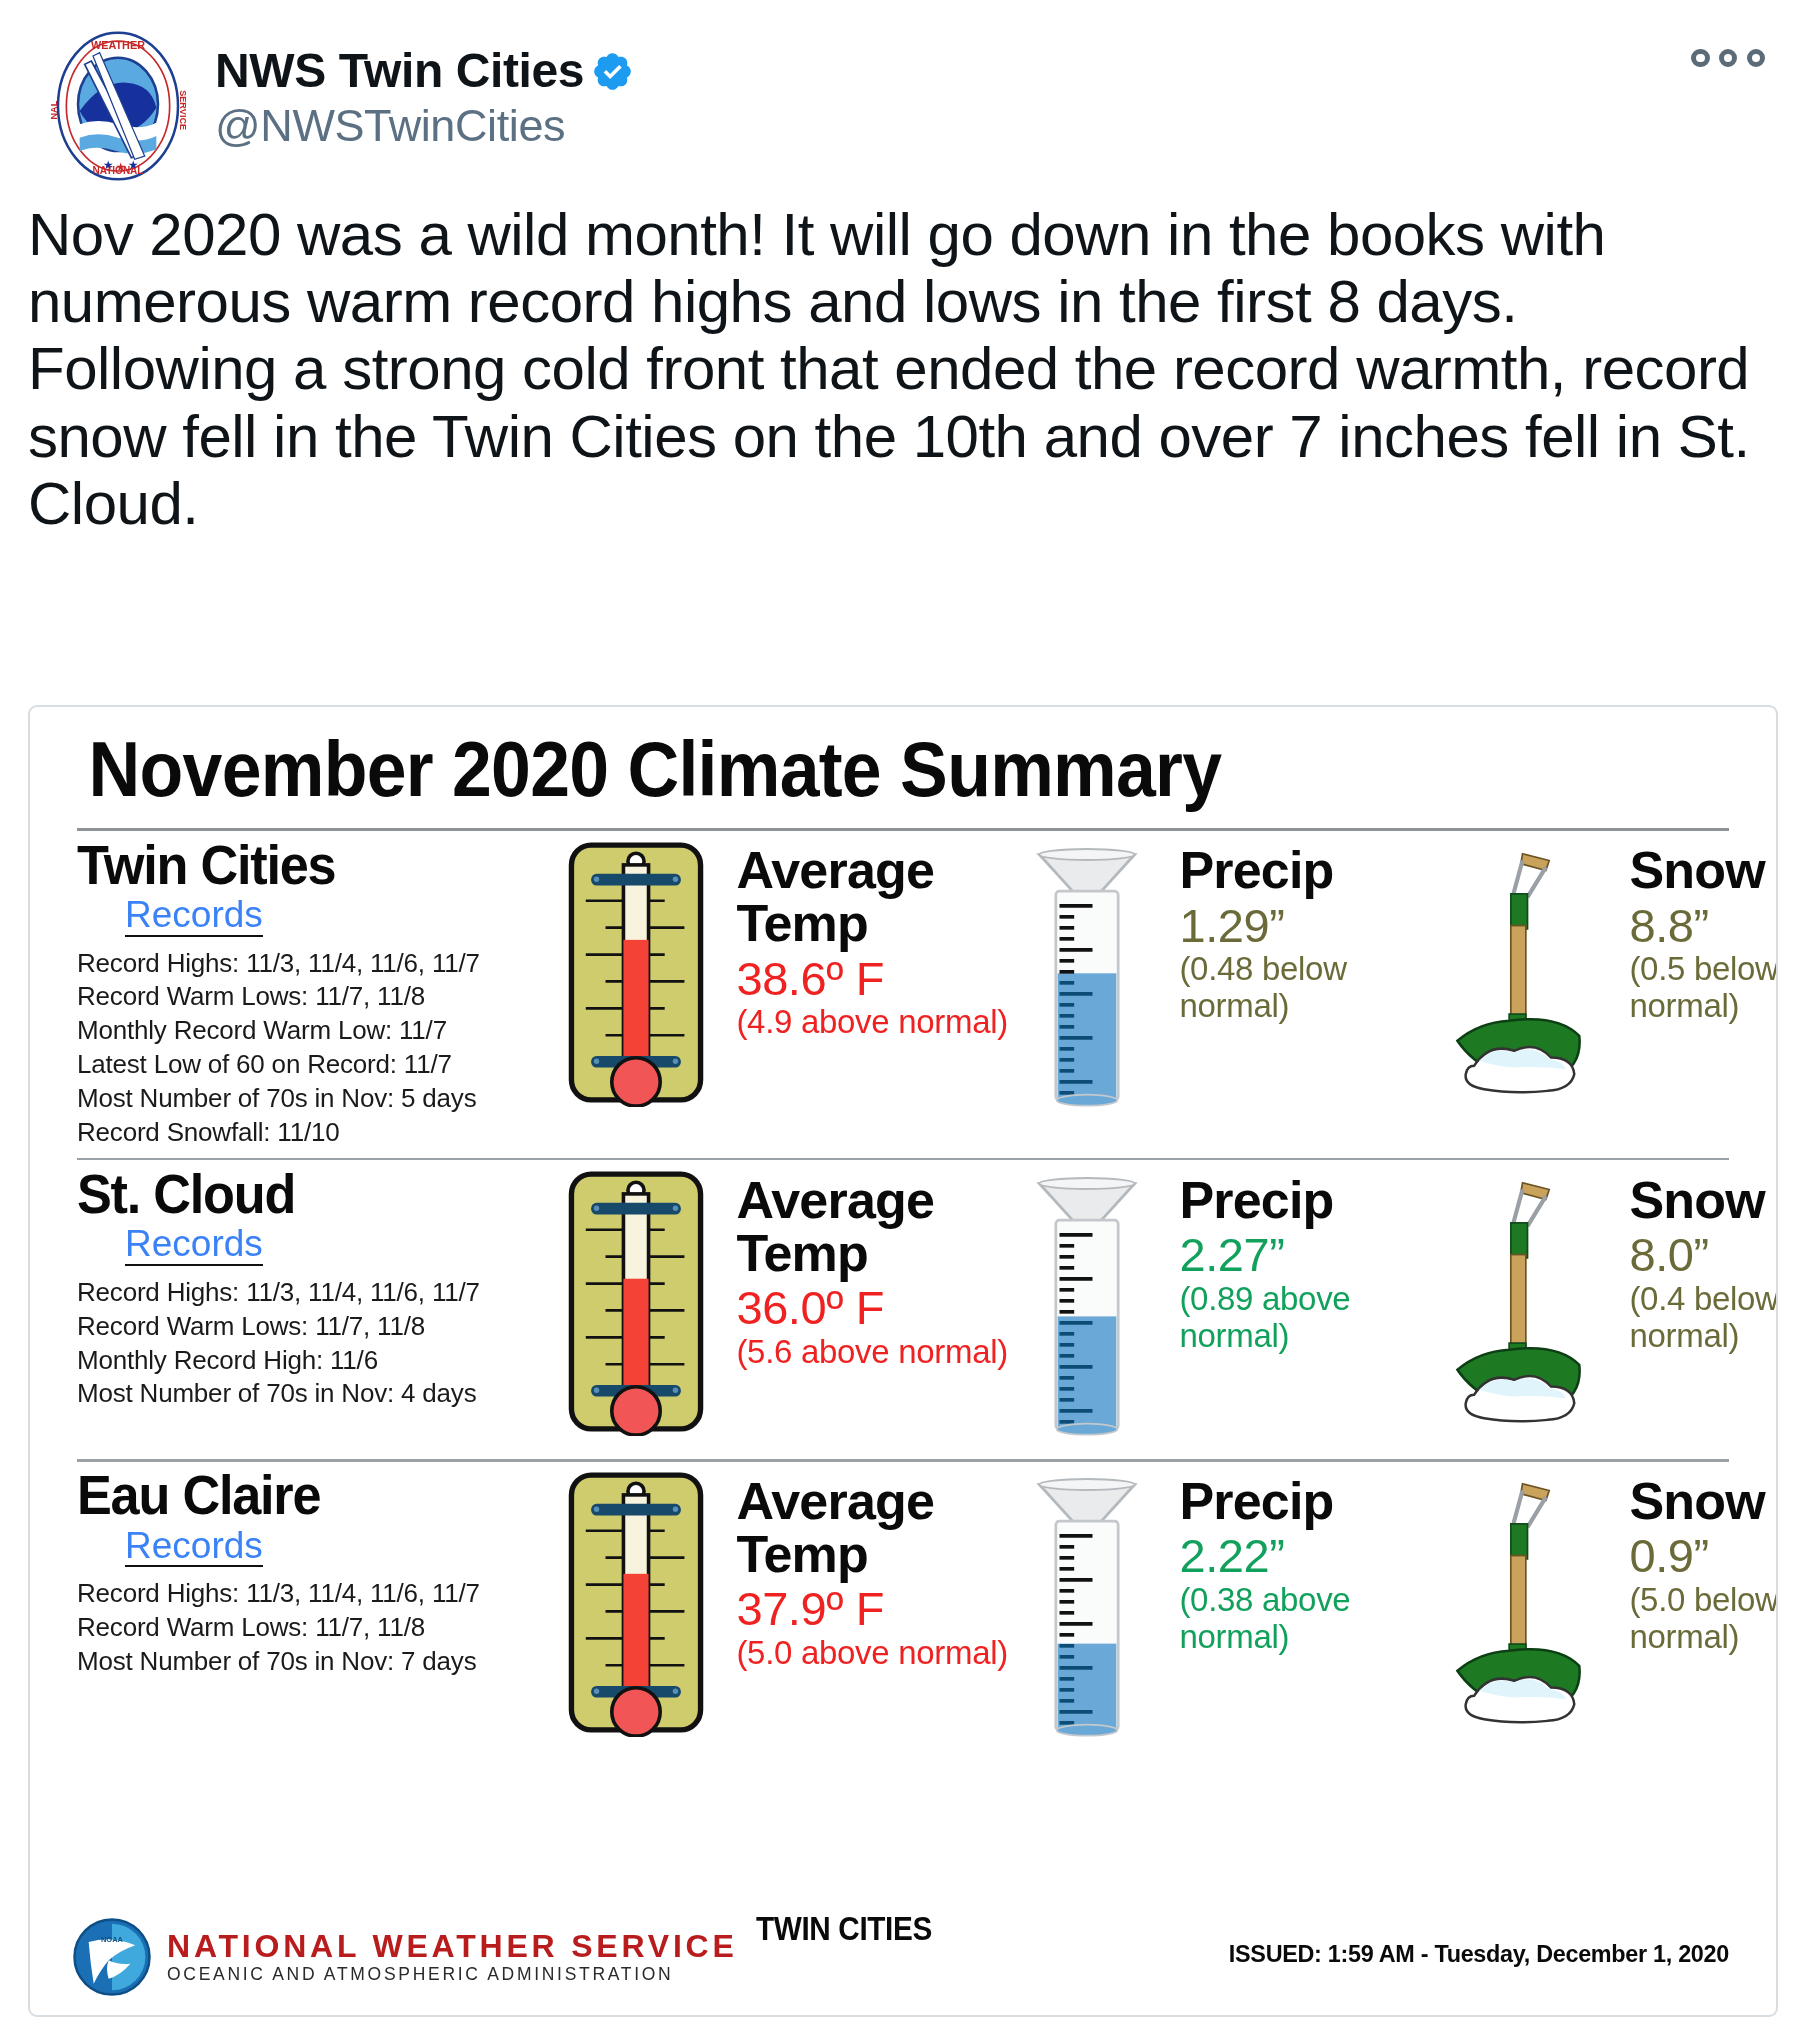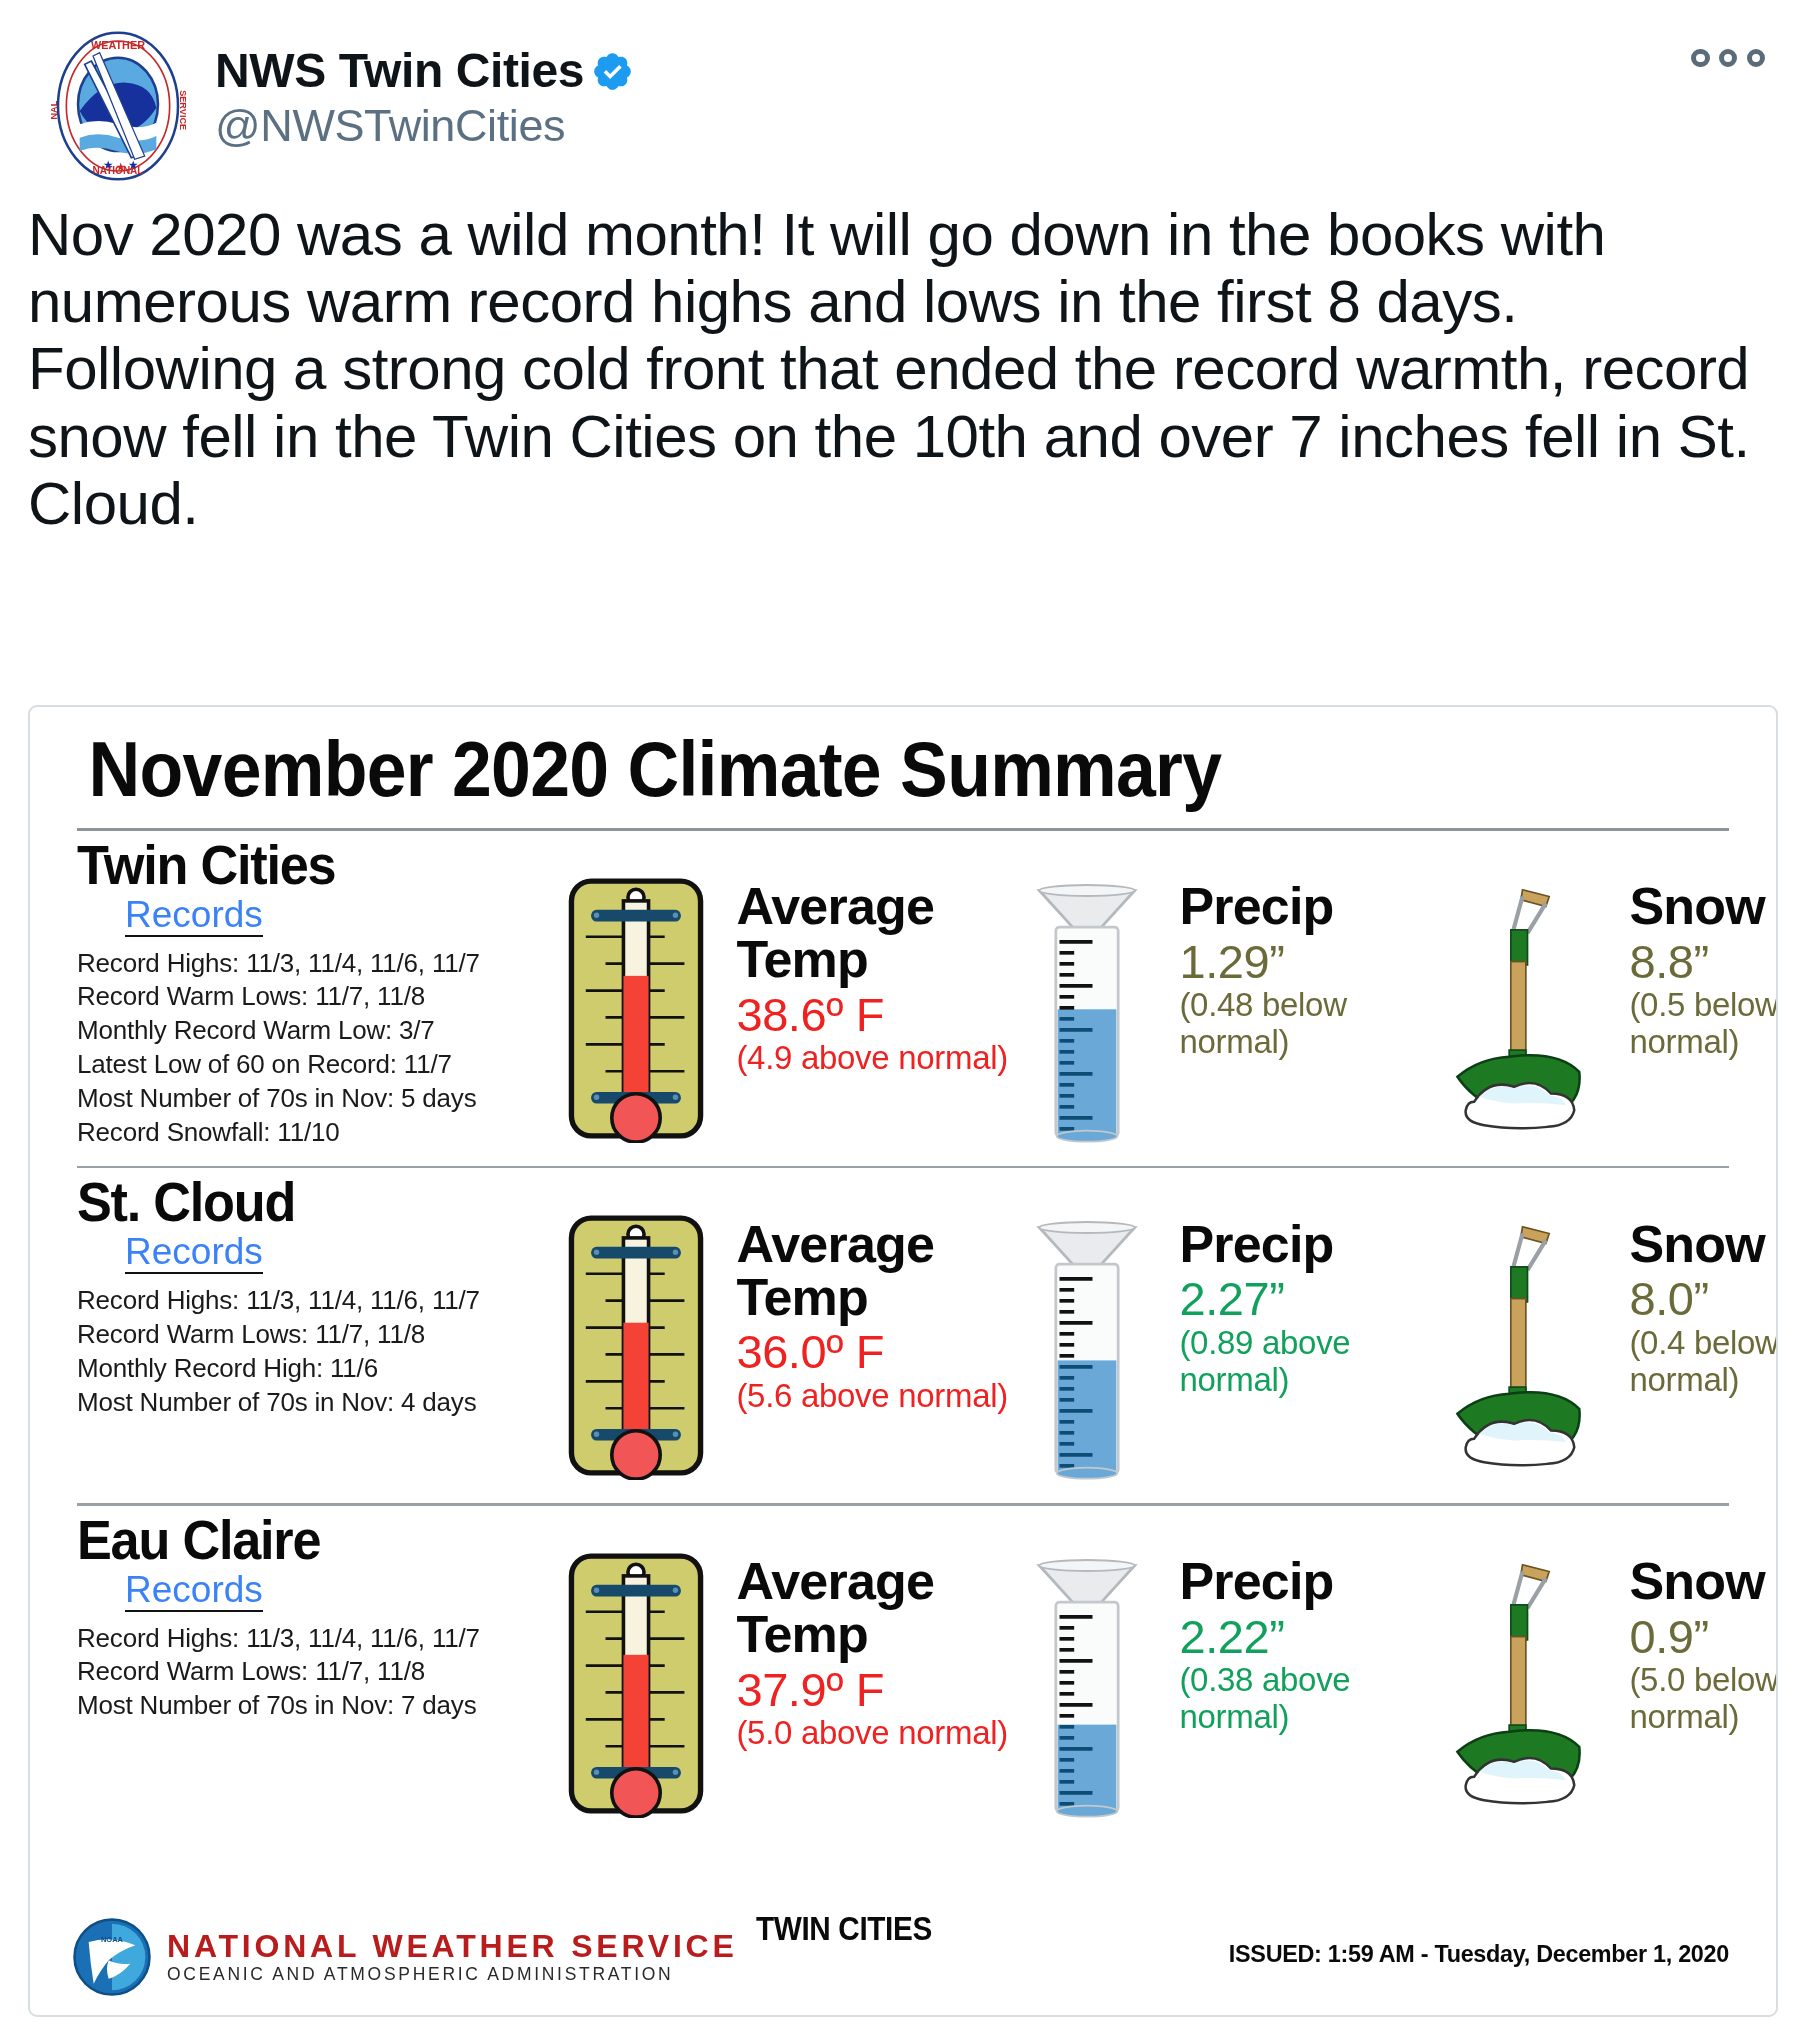--- a/index.html
+++ b/index.html
@@ -104,21 +104,21 @@
     line-height:1.0;
   }
   .records-list { margin-top:10px; }
   .record-line {
     font-size:26px; color:#1a1a1a; line-height:1.30;
     white-space:nowrap; letter-spacing:-0.2px;
   }
 
   
   .metric {
-    display:flex; align-items:flex-start; gap:13.4px;margin-top:36px;
+    display:flex; align-items:flex-start; gap:13.4px;
   }
   .metric-text { padding-top:6.7px; }
   .metric-label {
     font-size:52px; font-weight:bold; color:#0a0a0a;
     line-height:1.02; letter-spacing:-0.8px;
   }
   .metric-value {
     font-size:47px; line-height:1.08; margin-top:3.3px; letter-spacing:-0.4px;
   }
   .metric-delta {
@@ -220,21 +220,21 @@
 
   <div id="rows">
       <div class="city-row">
 
       <div class="city-left">
         <div class="city-name">Twin Cities</div>
         <div><span class="records-label">Records</span></div>
         <div class="records-list">
             <div class="record-line">Record Highs: 11/3, 11/4, 11/6, 11/7</div>
             <div class="record-line">Record Warm Lows: 11/7, 11/8</div>
-            <div class="record-line">Monthly Record Warm Low: 3/7</div>
+            <div class="record-line">Monthly Record Warm Low: 11/7</div>
             <div class="record-line">Latest Low of 60 on Record: 11/7</div>
             <div class="record-line">Most Number of 70s in Nov: 5 days</div>
             <div class="record-line">Record Snowfall: 11/10</div>
           </div>
       </div>
 
       <div class="col-temp metric">
         <div class="therm-wrap"><svg viewBox="0 0 160 300" width="144" height="269">
     <rect x="8" y="8" width="144" height="284" rx="22" fill="#cfcc6e" stroke="#111" stroke-width="6"></rect>
     <line x1="24" y1="70" x2="112" y2="70" stroke="#111" stroke-width="3"></line>

